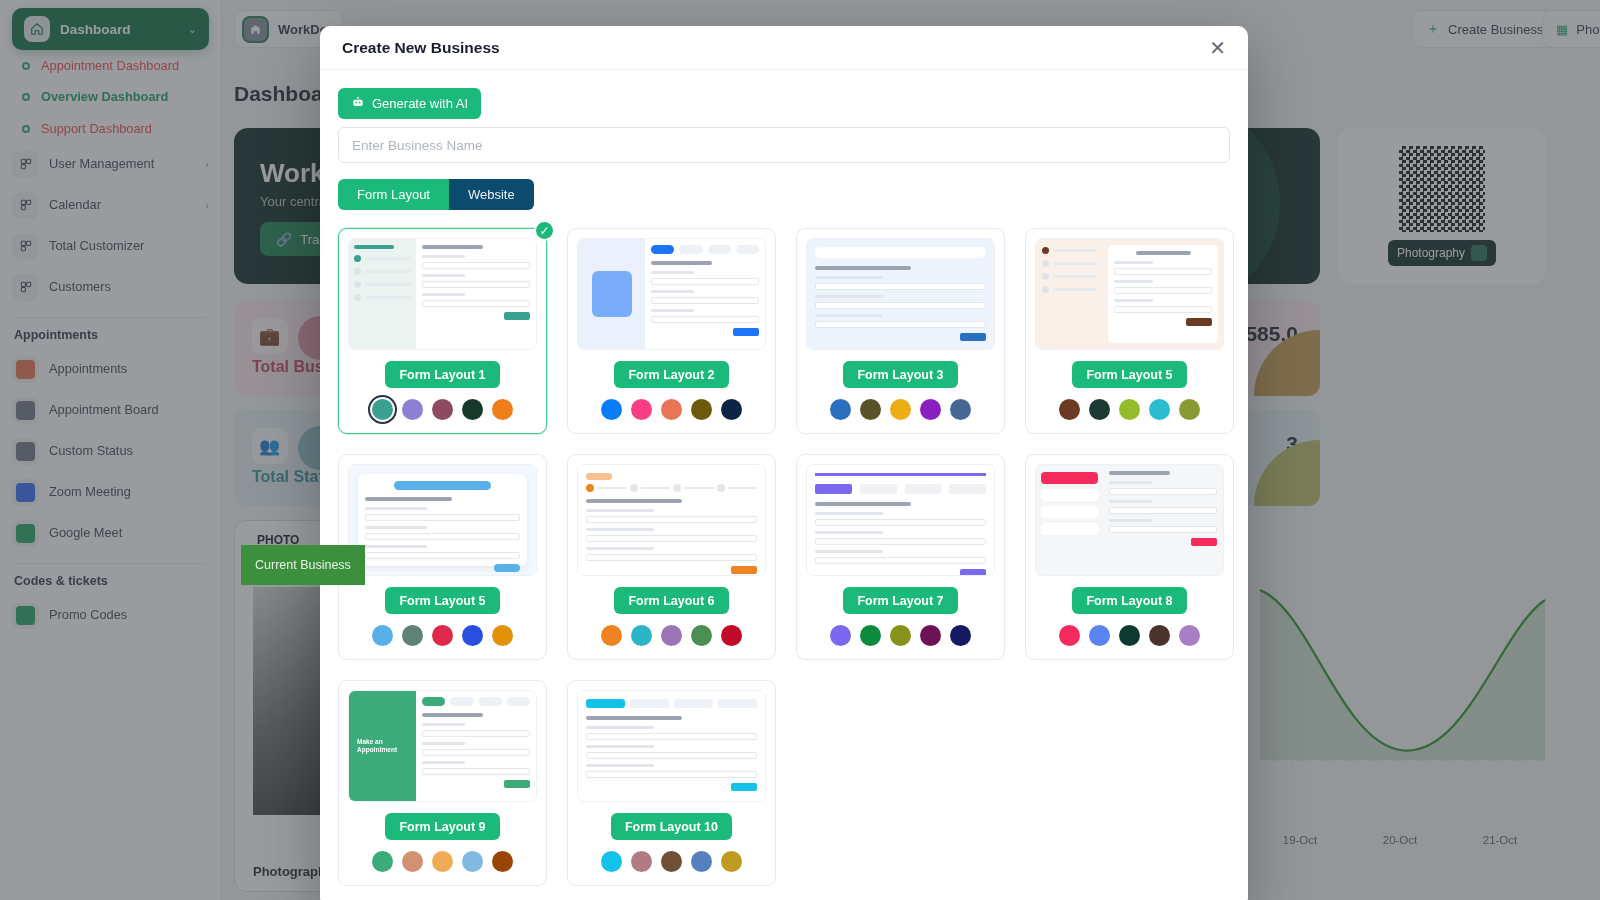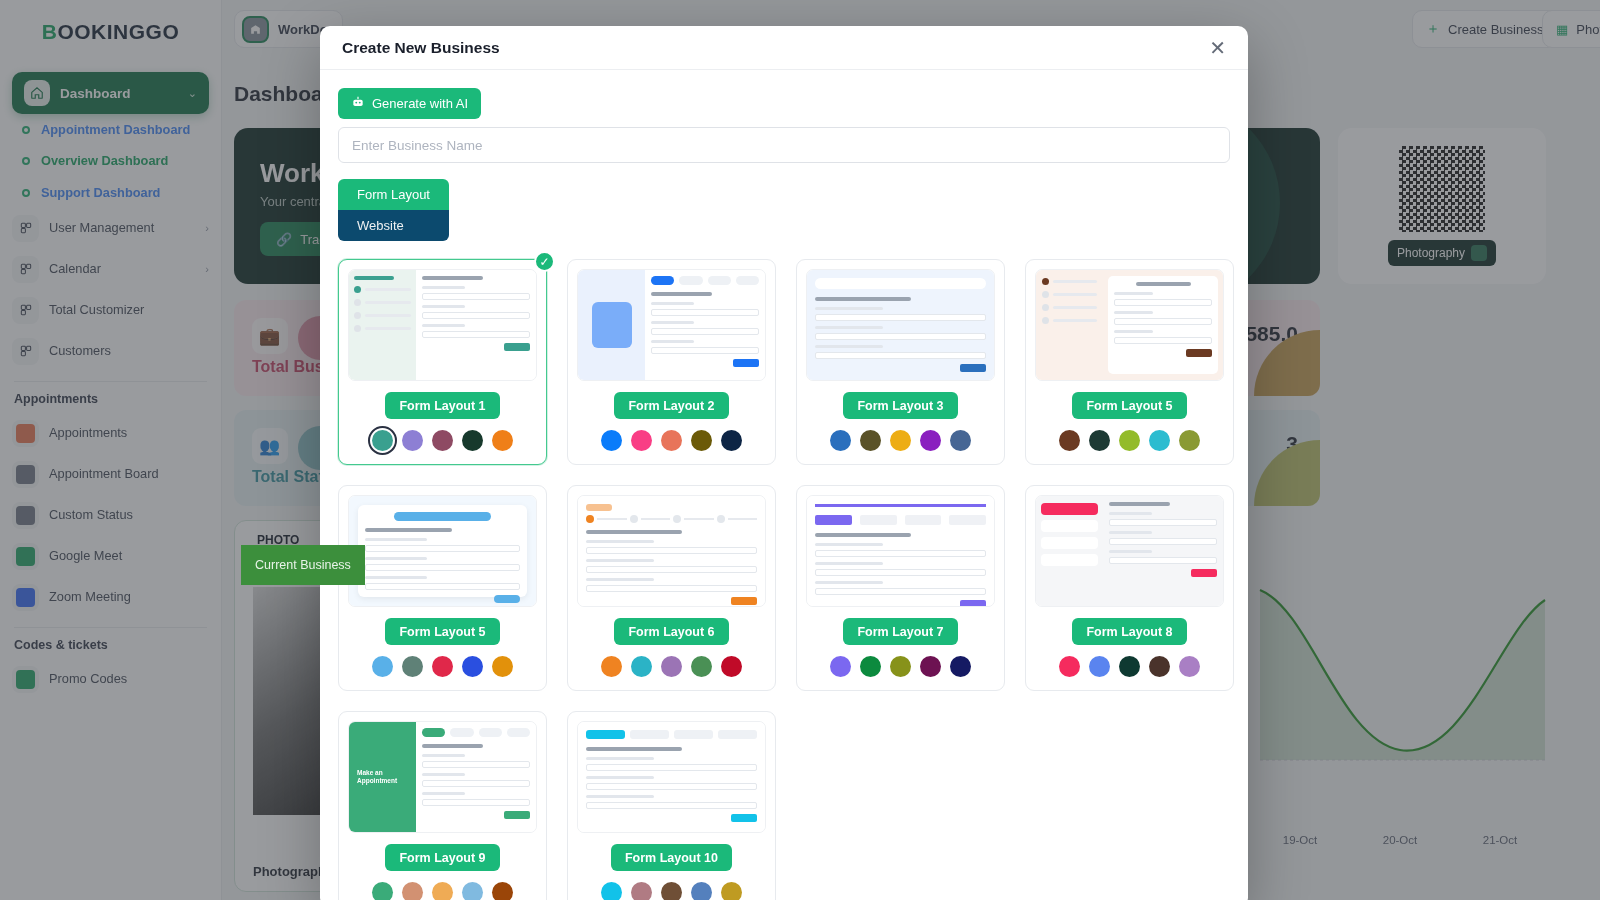--- a/index.html
+++ b/index.html
@@ -32,21 +32,21 @@
     display: flex; align-items: center; justify-content: center;
   }
   .side-main .lbl { color: #fff; font-size: 13.5px; font-weight: 700; flex: 1; }
   .side-main .chev { color: #cfe9db; font-size: 11px; }
 
   .subitem { display: flex; align-items: flex-start; gap: 11px; padding: 7px 12px 7px 22px; }
   .subitem .dot {
     width: 8px; height: 8px; border-radius: 50%;
     border: 2px solid #1aab6a; margin-top: 5px; flex: none;
   }
-  .subitem .t { font-size: 12.8px; color: #3b82f6; line-height: 1.35; font-weight: bold; }
+  .subitem .t { font-size: 12.8px; color: #ef4444; line-height: 1.35; }
   .subitem.active .t { color: #12a05c; font-weight: 700; }
 
   .navrow { display: flex; align-items: center; gap: 10px; padding: 7px 12px; }
   .navrow .ico {
     width: 27px; height: 27px; border-radius: 8px; background: #f4f5f7;
     display: flex; align-items: center; justify-content: center; flex: none;
   }
   .navrow .txt { font-size: 12.8px; color: #3b4250; flex: 1; line-height: 1.25; }
   .navrow .prem { display: block; font-size: 11px; color: #e0a92a; font-weight: 600; }
   .navrow .arw { color: #8d93a1; font-size: 11px; }
@@ -172,21 +172,21 @@
   }
 
   .fld-label { margin-top: 16px; font-size: 13px; font-weight: 700; color: #2a3142; }
   .fld-input {
     margin-top: 8px; width: 100%; height: 36px; border: 1px solid #dfe2e7;
     border-radius: 6px; padding: 0 13px; font-size: 13.5px; color: #2a3142;
     font-family: inherit; outline: none; background: #fff;
   }
   .fld-input::placeholder { color: #aeb4bf; }
 
-  .seg { margin-top: 16px; display: inline-flex; border-radius: 6px; overflow: hidden; flex-direction: column; }
+  .seg { margin-top: 16px; display: inline-flex; border-radius: 6px; overflow: hidden; }
   .seg > div { height: 31px; display: flex; align-items: center; padding: 0 19px; font-size: 13px; cursor: pointer; }
   .seg .on { background: #1bb97a; color: #fff; }
   .seg .off { background: #0c4a6e; color: #eef1f2; }
 
   .grid {
     margin-top: 18px; display: grid; grid-template-columns: repeat(4, 209px);
     gap: 20px 20px;
   }
   .card {
     border: 1px solid #e7eaee; border-radius: 9px; background: #fff;
@@ -225,25 +225,20 @@
   .mstep { display: flex; align-items: center; gap: 4px; margin-bottom: 6px; }
   .mstep .c { width: 7px; height: 7px; border-radius: 50%; background: #dfe3e8; }
   .mstep .l { height: 3px; flex: 1; border-radius: 2px; background: #e6e9ee; }
 </style>
 </head>
 <body>
 
 <div id="app-bg">
 
   <div class="sidebar">
-    <div class="brand">
-      <div class="brand-text">
-        <span class="b">B</span><span>OOKINGGO</span>
-      </div>
-    </div>
 
     <div class="side-main">
       <span class="sq">
         <svg width="14" height="14" viewBox="0 0 24 24" fill="none" stroke="#0b6b3f" stroke-width="2">
             <path d="M3 11l9-8 9 8v9a1 1 0 0 1-1 1h-5v-6H9v6H4a1 1 0 0 1-1-1z"></path>
           </svg>
       </span>
       <span class="lbl">Dashboard</span>
       <span class="chev">⌄</span>
     </div>
@@ -325,29 +320,29 @@
           <span class="txt">Appointment Board</span>
         </div>
         <div class="navrow">
           <span class="ico">
             <span class="gicon" style="background:#6b7280"></span>
           </span>
           <span class="txt">Custom Status</span>
         </div>
         <div class="navrow">
           <span class="ico">
+            <span class="gicon" style="background:#2d64f5"></span>
+          </span>
+          <span class="txt">Zoom Meeting</span>
+        </div>
+        <div class="navrow">
+          <span class="ico">
             <span class="gicon" style="background:#1aa260"></span>
           </span>
           <span class="txt">Google Meet</span>
-        </div>
-        <div class="navrow">
-          <span class="ico">
-            <span class="gicon" style="background:#2d64f5"></span>
-          </span>
-          <span class="txt">Zoom Meeting</span>
         </div>
       </div>
 
     <div class="sect-div"></div>
     <div class="sect-title">Codes &amp; tickets</div>
     <div id="code-items">
         <div class="navrow">
           <span class="ico">
             <span class="gicon" style="background:#1aa260"></span>
           </span>

